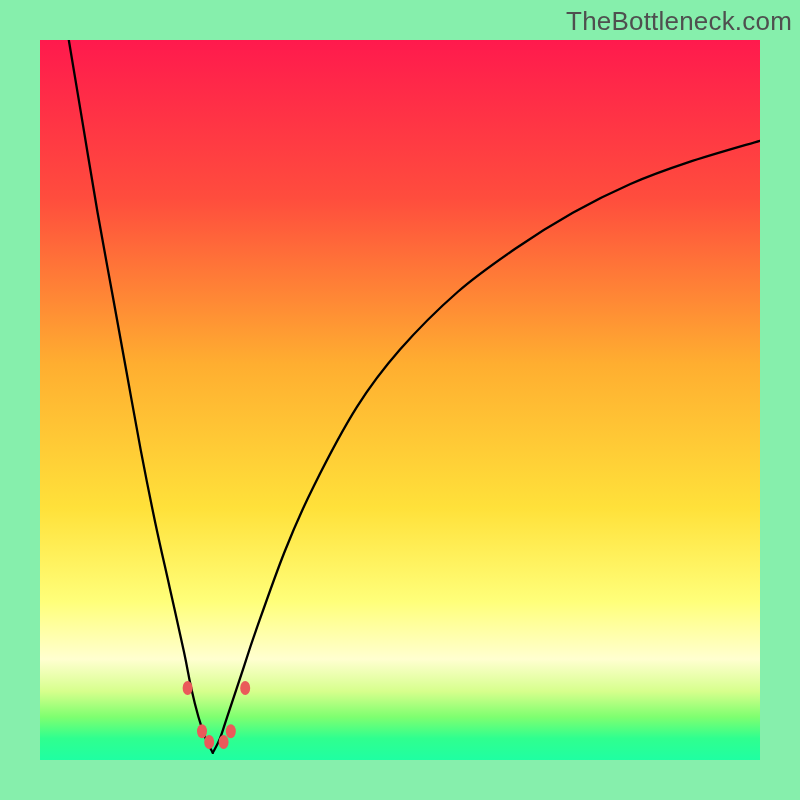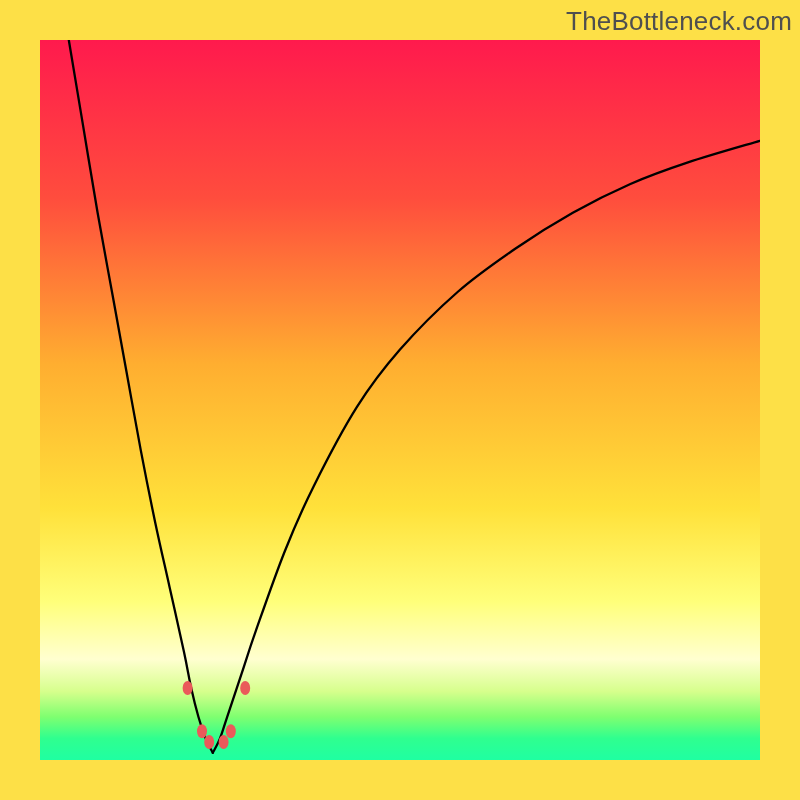--- a/index.html
+++ b/index.html
@@ -8,21 +8,21 @@
     width: 800px;
     height: 800px;
     background: #000;
     overflow: hidden;
     font-family: Arial, Helvetica, sans-serif;
   }
   .frame {
     position: relative;
     width: 800px;
     height: 800px;
-    background: #fde047;
+    background: #86efac;
   }
   .plot {
     position: absolute;
     left: 40px;
     top: 40px;
     width: 720px;
     height: 720px;
     overflow: visible;
   }
   .watermark {

